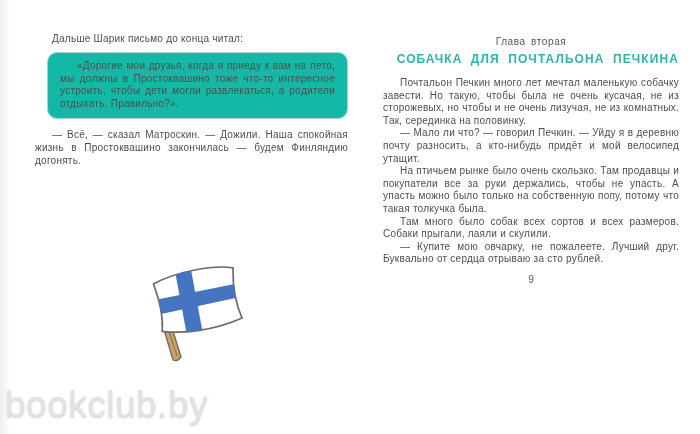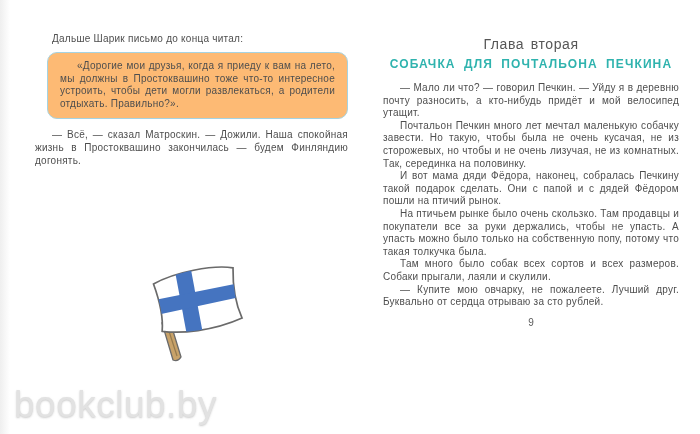--- a/index.html
+++ b/index.html
@@ -38,51 +38,51 @@
     text-indent:17px;
     color:var(--body-text);
   }
   .page.right p.body{line-height:12.6px;}
 
   .letter-box{
     margin:7px 0 9px 12px;
     border:1.5px solid var(--letter-box-border);
     border-radius:10px;
     padding:7px 12px 8px 12px;
-    background:#fdba74;
+    background:#14b8a6;
   }
   .letter-box p.body{line-height:12.6px;}
 
   .flag-wrap{position:absolute;left:103px;top:232px;width:115px;height:105px;}
 
   .chapter-label{
     text-align:center;
-    font-size:14px;
+    font-size:10px;
     letter-spacing:.6px;
     word-spacing:2px;
     color:#565656;
   }
   .chapter-title{
-    text-align:center;
+    text-align:right;
     font-size:12px;
     font-weight:bold;
     letter-spacing:1.1px;
     word-spacing:4px;
     color:var(--chapter-title-teal);
     margin:5px 0 11px 0;
   }
   .page-number{
     text-align:center;
     font-size:10px;
     margin-top:8px;
     color:#5a5a5a;
   }
   .watermark{
     position:absolute;
-    left:14px;
+    left:5px;
     top:384px;
     font-size:37px;
     color:var(--watermark-gray);
     text-shadow:0 1px 2px rgba(175,175,175,.65);
     letter-spacing:.5px;
     white-space:nowrap;
   }
 </style>
 </head>
 <body>
@@ -116,23 +116,22 @@
           </g>
         </g>
       </svg>
     </div>
   </div>
 
   <div class="page right">
     <div class="chapter-label">Глава вторая</div>
     <div class="chapter-title">СОБАЧКА ДЛЯ ПОЧТАЛЬОНА ПЕЧКИНА</div>
 
+    <p class="body">Почтальон Печкин много лет мечтал маленькую собачку завести. Но такую, чтобы была не очень кусачая, не из сторожевых, но чтобы и не очень лизучая, не из комнатных. Так, серединка на половинку.</p>
     <p class="body">— Мало ли что? — говорил Печкин. — Уйду я в деревню почту разносить, а кто-нибудь придёт и мой велосипед утащит.</p>
-    <p class="body">Почтальон Печкин много лет мечтал маленькую собачку завести. Но такую, чтобы была не очень кусачая, не из сторожевых, но чтобы и не очень лизучая, не из комнатных. Так, серединка на половинку.</p>
-    <p class="body">И вот мама дяди Фёдора, наконец, собралась Печкину такой подарок сделать. Они с папой и с дядей Фёдором пошли на птичий рынок.</p>
     <p class="body">На птичьем рынке было очень скользко. Там продавцы и покупатели все за руки держались, чтобы не упасть. А упасть можно было только на собственную попу, потому что такая толкучка была.</p>
     <p class="body">Там много было собак всех сортов и всех размеров. Собаки прыгали, лаяли и скулили.</p>
     <p class="body">— Купите мою овчарку, не пожалеете. Лучший друг. Буквально от сердца отрываю за сто рублей.</p>
 
     <div class="page-number">9</div>
   </div>
 
   <div class="watermark">bookclub.by</div>
 </div>
 

